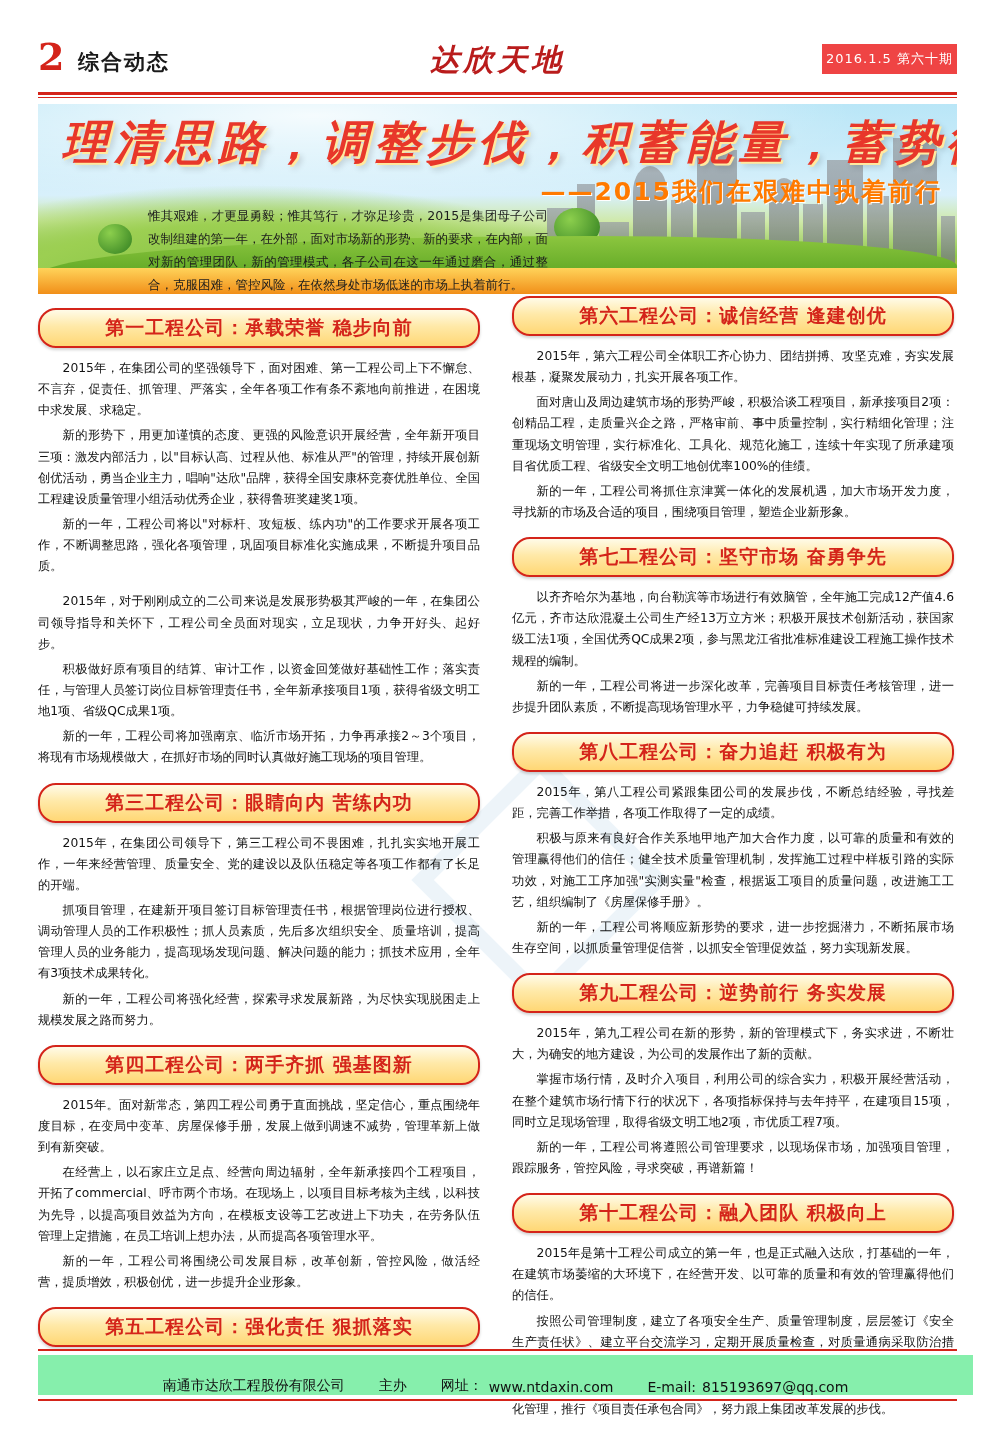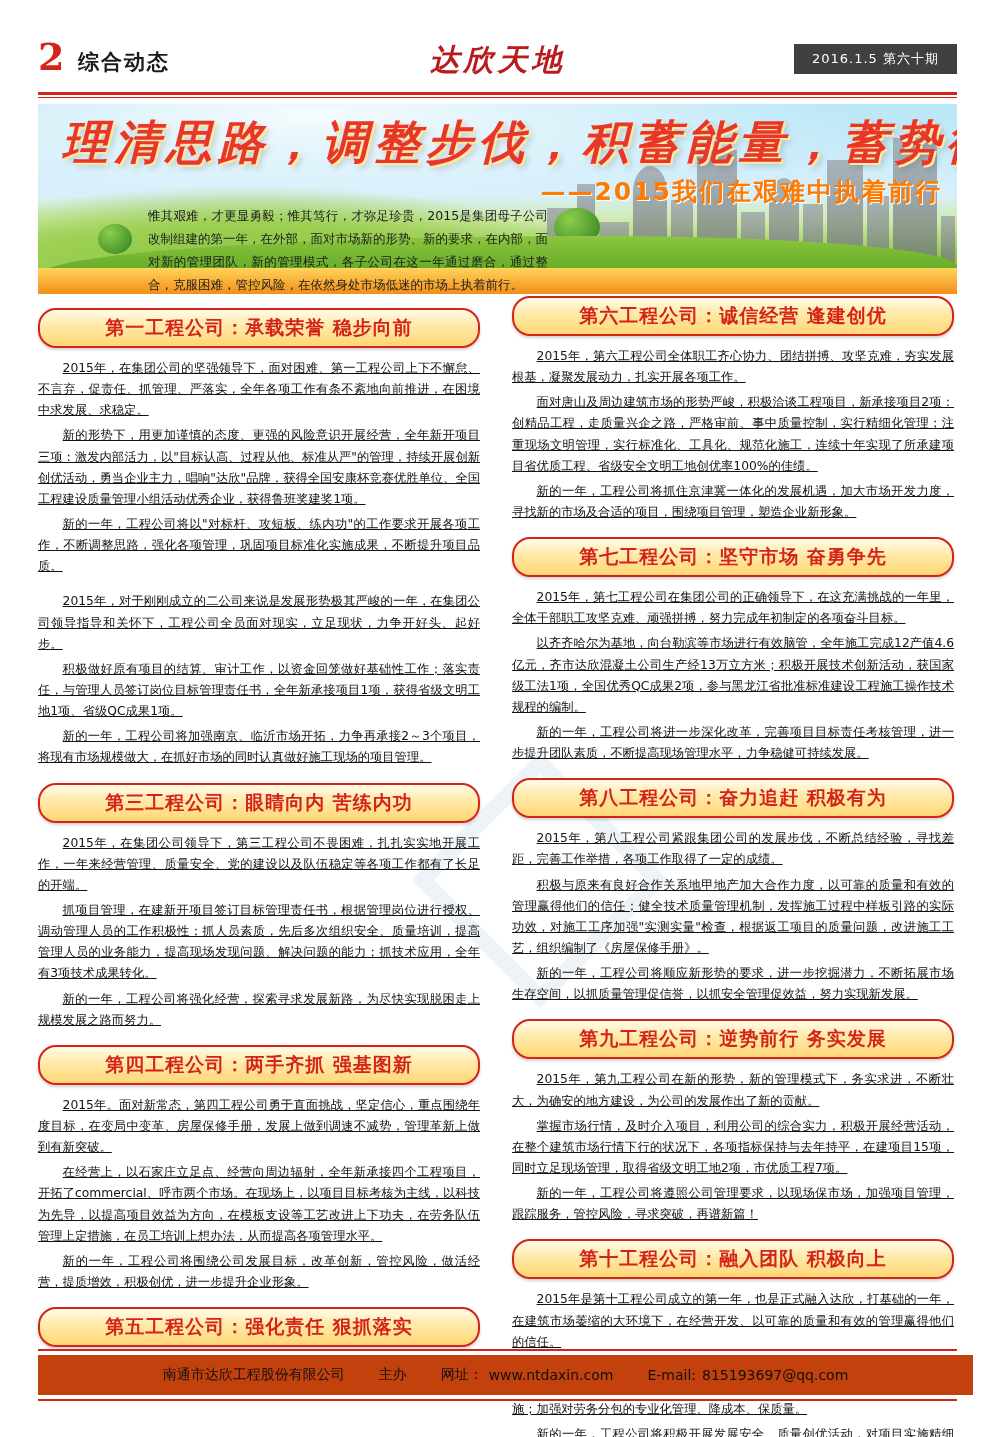--- a/index.html
+++ b/index.html
@@ -29,22 +29,22 @@
     font-size:21px;font-weight:bold;color:#1a1a1a;letter-spacing:2px;
   }
   .paper-name{
     position:absolute;left:50%;transform:translateX(-50%);top:-2px;
     font-family:"DejaVu Serif","Liberation Serif",serif;
     font-size:30px;font-weight:bold;color:#b91c1c;
     font-style:italic;letter-spacing:4px;
   }
   .issue-box{
     position:absolute;right:0;top:2px;
-    background:#404040;color:#fff;
-    font-size:13px;padding:6px 18px;letter-spacing:1px;
+    background:#ef4444;color:#fff;
+    font-size:13px;padding:6px 4px;letter-spacing:1px;
     white-space:nowrap;
   }
   .rule-thick{
     position:absolute;left:38px;right:38px;top:92px;height:3px;background:#d4241a;
   }
   .rule-thin{
     position:absolute;left:38px;right:38px;top:97px;height:1px;background:#d4241a;
   }
 
   
@@ -122,40 +122,39 @@
   }
   .bar span{
     font-size:19px;font-weight:bold;color:#d4241a;letter-spacing:1px;
     white-space:nowrap;
   }
   .para{
     font-size:12.3px;line-height:1.72;color:#111;
     text-align:justify;
     text-indent:2em;
     margin:0 0 4px 0;
-    text-decoration:underline;
   }
   .block{margin:0 0 14px 0;}
   .block:last-child{margin-bottom:0;}
 
   
   .watermark{
     position:absolute;left:420px;top:760px;width:240px;height:240px;
     opacity:.08;pointer-events:none;
   }
   .wm-d{
     position:absolute;left:50%;top:50%;transform:translate(-50%,-50%) rotate(45deg);
     width:150px;height:150px;border:16px solid #2a7fbf;
   }
 
   
   .footer{
     position:absolute;left:38px;right:22px;bottom:42px;height:40px;
-    background:#c2410c;
-    display:flex;align-items:center;justify-content:center;gap:34px;
+    background:#86efac;
+    display:flex;align-items:flex-end;justify-content:center;gap:34px;
     font-size:14px;color:#111;
   }
   .foot-rule-top{
     position:absolute;left:38px;right:38px;bottom:86px;height:2px;background:#d4241a;
   }
   .foot-rule-bot{
     position:absolute;left:38px;right:38px;bottom:36px;height:2px;background:#d4241a;
   }
 </style>
 </head>
@@ -256,21 +255,20 @@
       </div>
       <p class="para">2015年，第六工程公司全体职工齐心协力、团结拼搏、攻坚克难，夯实发展根基，凝聚发展动力，扎实开展各项工作。</p>
       <p class="para">面对唐山及周边建筑市场的形势严峻，积极洽谈工程项目，新承接项目2项：创精品工程，走质量兴企之路，严格审前、事中质量控制，实行精细化管理；注重现场文明管理，实行标准化、工具化、规范化施工，连续十年实现了所承建项目省优质工程、省级安全文明工地创优率100%的佳绩。</p>
       <p class="para">新的一年，工程公司将抓住京津冀一体化的发展机遇，加大市场开发力度，寻找新的市场及合适的项目，围绕项目管理，塑造企业新形象。</p>
     </div>
 
     <div class="block">
       <div class="bar">
         <span>第七工程公司：坚守市场 奋勇争先</span>
       </div>
-      <p class="para">2015年，第七工程公司在集团公司的正确领导下，在这充满挑战的一年里，全体干部职工攻坚克难、顽强拼搏，努力完成年初制定的各项奋斗目标。</p>
       <p class="para">以齐齐哈尔为基地，向台勒滨等市场进行有效脑管，全年施工完成12产值4.6亿元，齐市达欣混凝土公司生产经13万立方米；积极开展技术创新活动，获国家级工法1项，全国优秀QC成果2项，参与黑龙江省批准标准建设工程施工操作技术规程的编制。</p>
       <p class="para">新的一年，工程公司将进一步深化改革，完善项目目标责任考核管理，进一步提升团队素质，不断提高现场管理水平，力争稳健可持续发展。</p>
     </div>
 
     <div class="block">
       <div class="bar">
         <span>第八工程公司：奋力追赶 积极有为</span>
       </div>
       <p class="para">2015年，第八工程公司紧跟集团公司的发展步伐，不断总结经验，寻找差距，完善工作举措，各项工作取得了一定的成绩。</p>
       <p class="para">积极与原来有良好合作关系地甲地产加大合作力度，以可靠的质量和有效的管理赢得他们的信任；健全技术质量管理机制，发挥施工过程中样板引路的实际功效，对施工工序加强"实测实量"检查，根据返工项目的质量问题，改进施工工艺，组织编制了《房屋保修手册》。</p>

